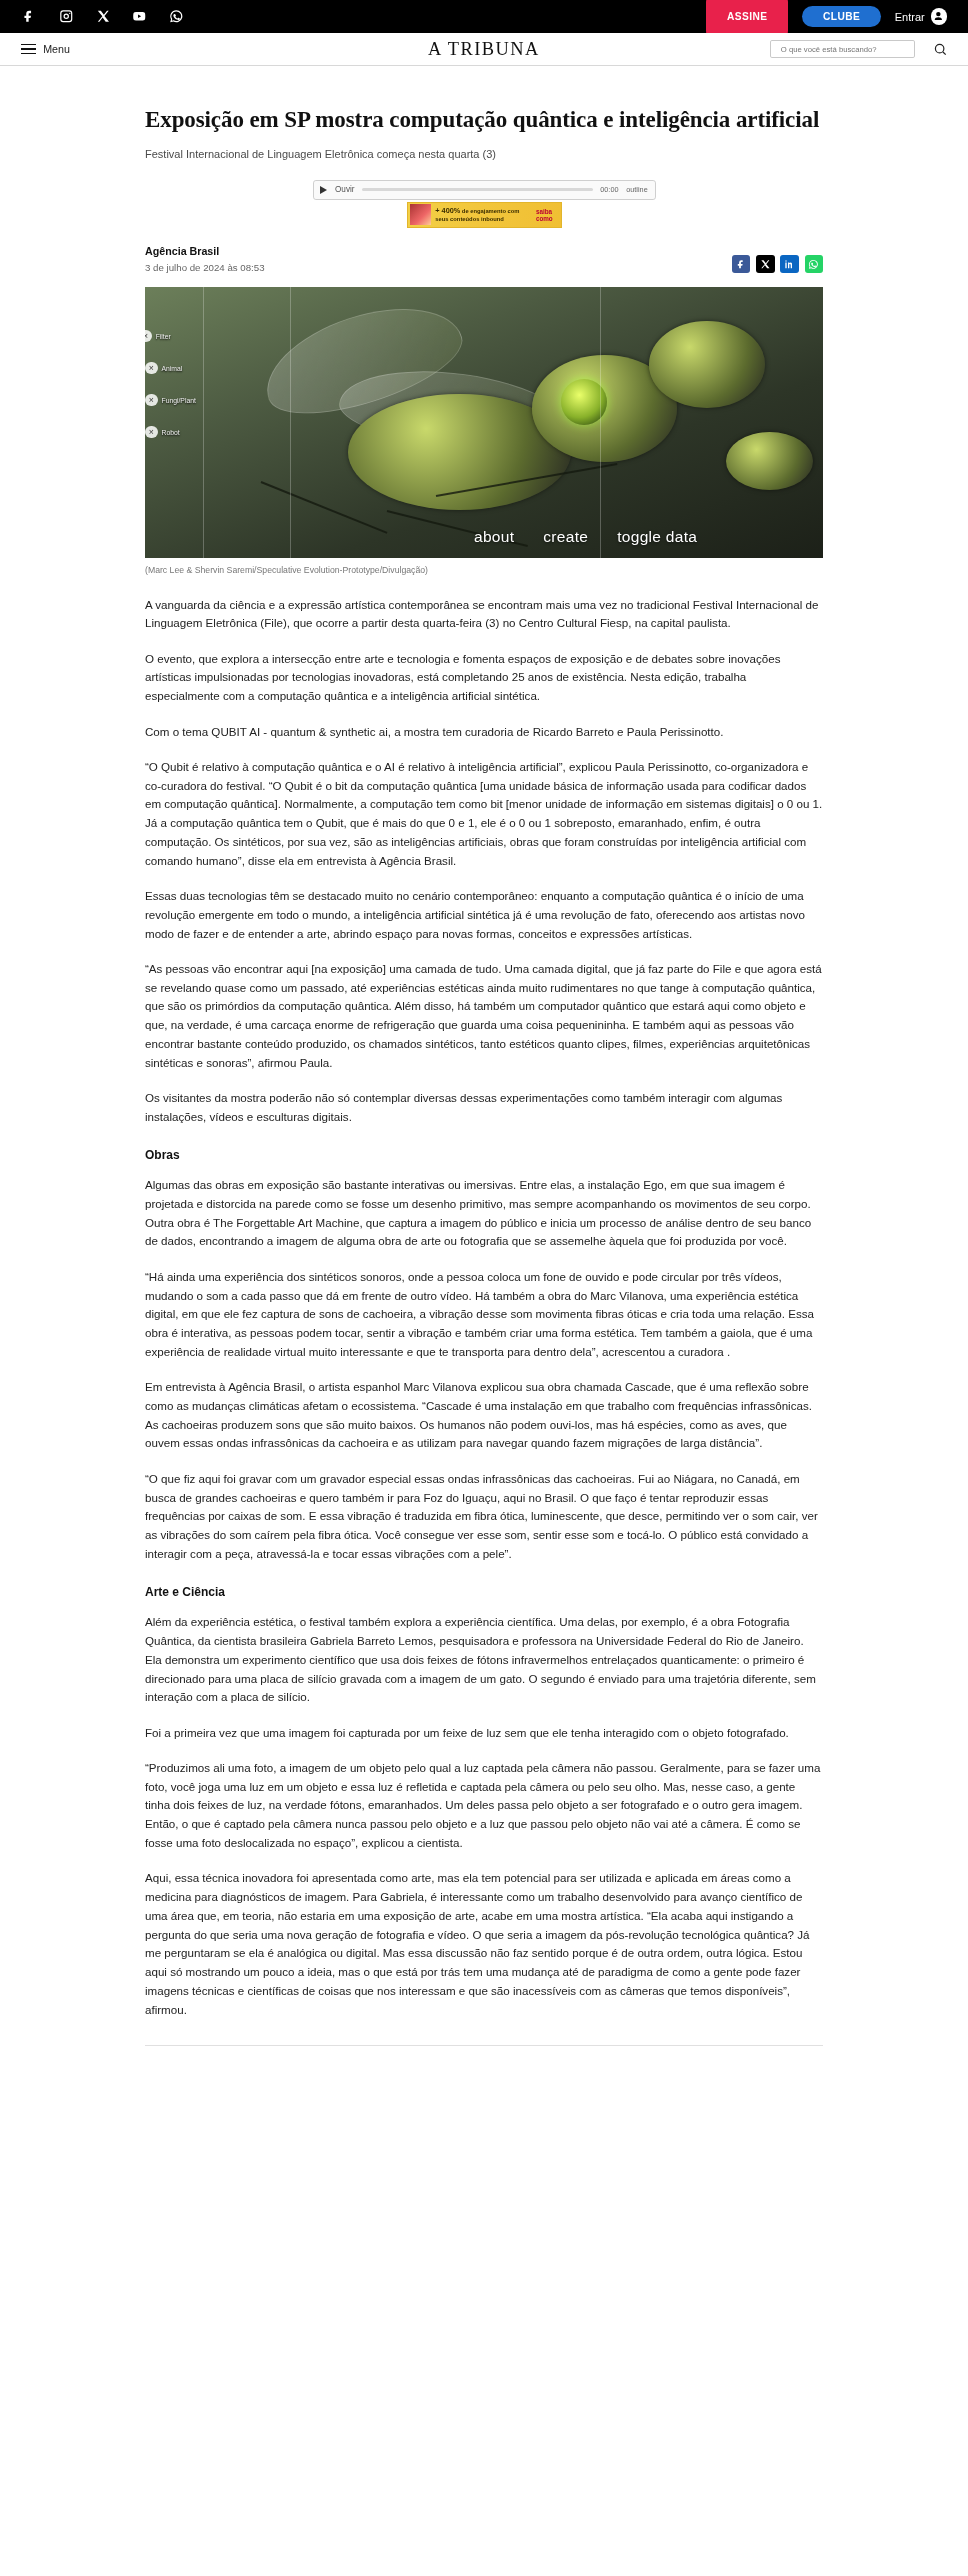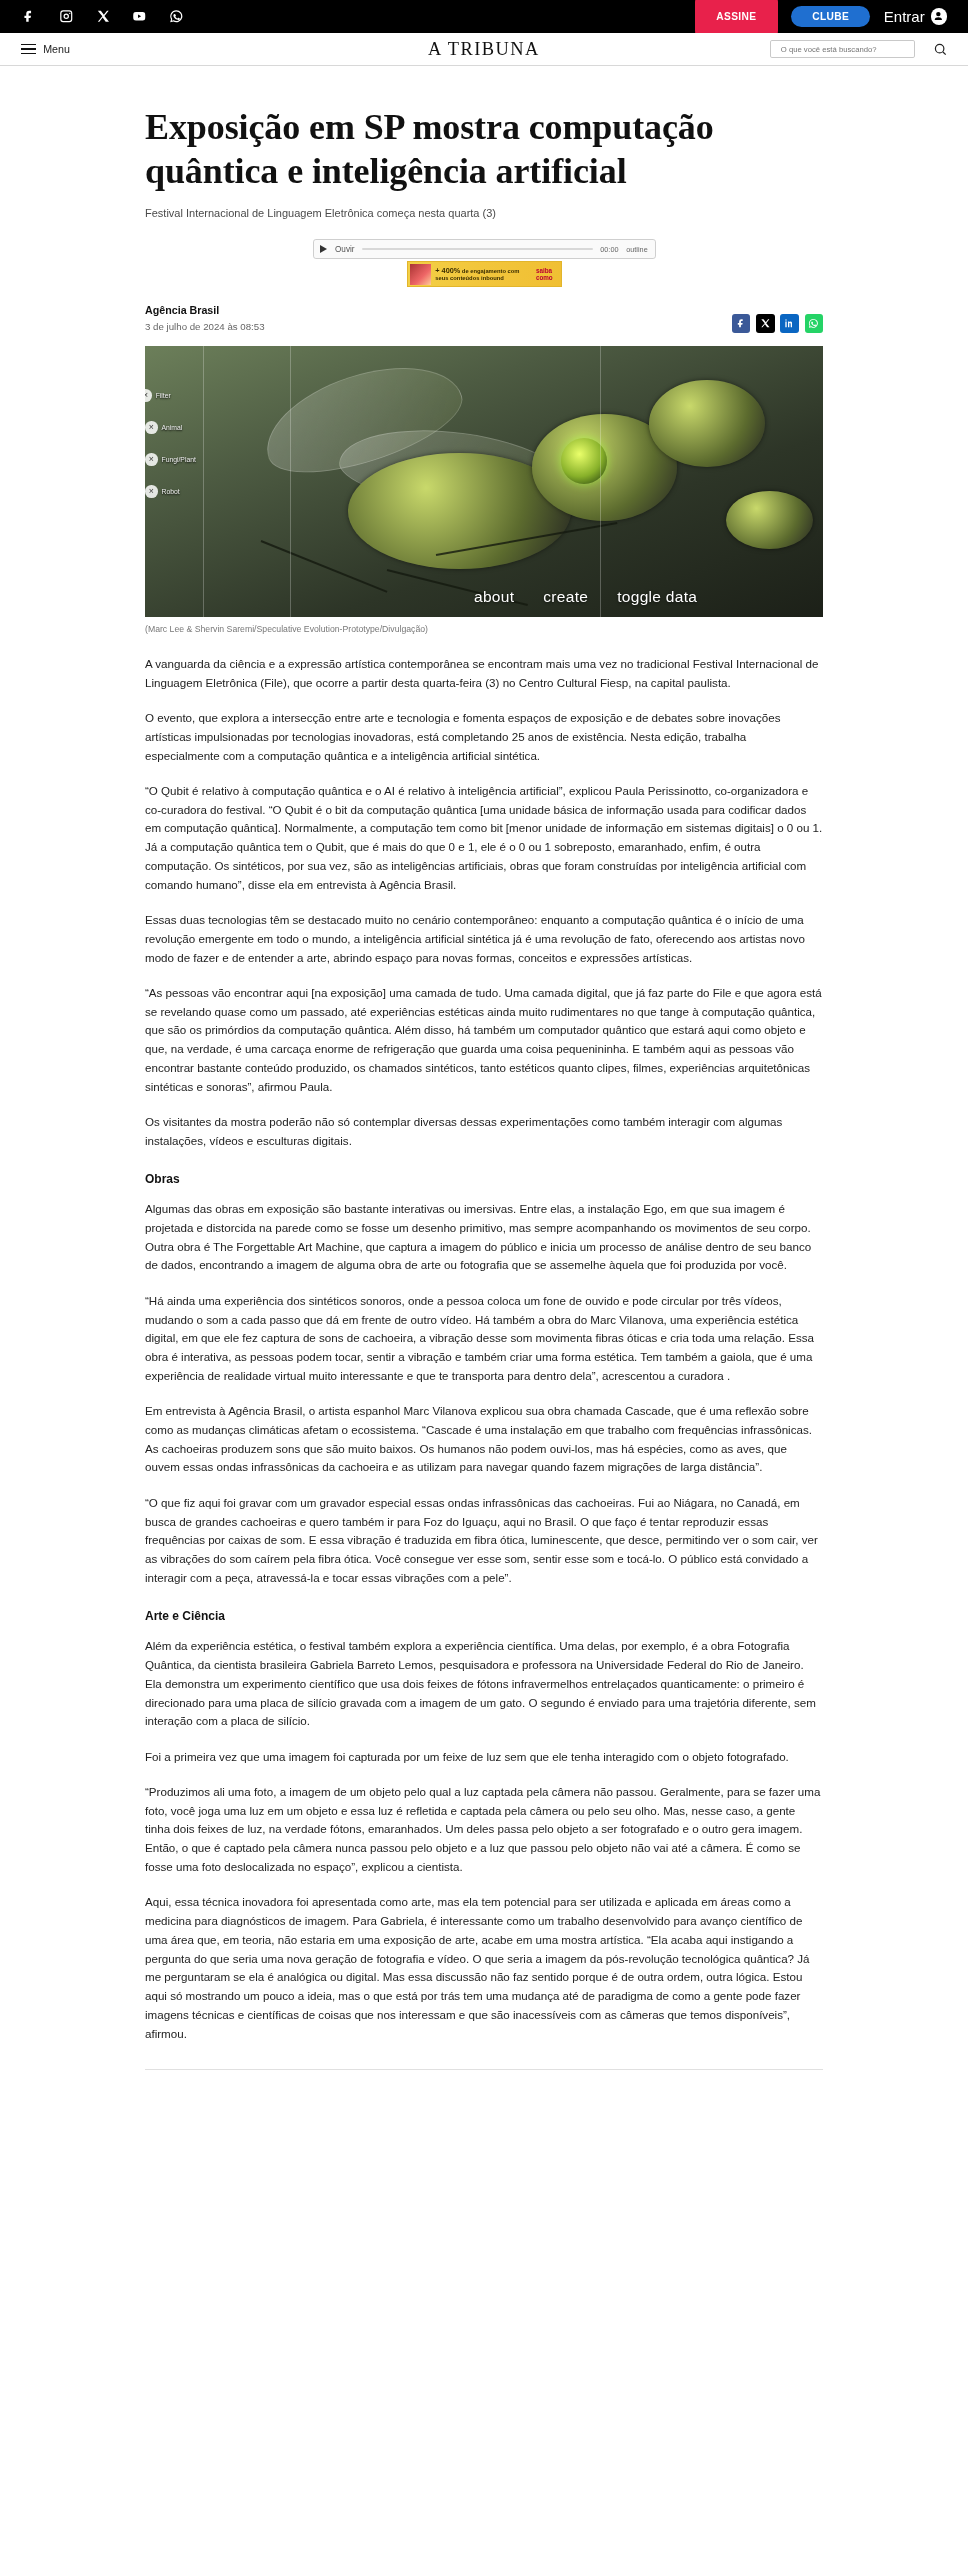--- a/index.html
+++ b/index.html
@@ -29,21 +29,21 @@
   .social-icons .si svg { width:14.5px; height:14.5px; fill:#ffffff; display:block; }
   .topbar-right { margin-left:auto; display:flex; align-items:center; gap:13.6px; }
   .btn-assine {
     background:#e8214b; color:#fff; font-size:10.2px; font-weight:bold;
     border-radius:12.6px; padding:21px 21px; letter-spacing:0.4px;
   }
   .btn-clube {
     background:#1f6fd0; color:#fff; font-size:10.2px; font-weight:bold;
     border-radius:12.6px; padding:4.8px 21px; letter-spacing:0.4px;
   }
-  .entrar { color:#fff; font-size:15px; display:flex; align-items:center; gap:5.8px; }
+  .entrar { color:#fff; font-size:11px; display:flex; align-items:center; gap:5.8px; }
   .entrar .avatar-circle {
     width:16.5px;height:16.5px;border-radius:50%;background:#fff;
     display:flex;align-items:center;justify-content:center;
   }
   .entrar .avatar-circle svg { width:10.7px;height:10.7px;fill:#000; display:block;}
 
   
   .masthead {
     height:33px;
     background:#ffffff;
@@ -68,21 +68,21 @@
   .search-input-wrap input {
     border:0; outline:0; width:100%; font-size:7.7px; color:#666;
     font-family:"Liberation Sans", sans-serif; background:transparent;
   }
   .search-icon-btn svg { width:14.5px; height:14.5px; stroke:#222; fill:none; stroke-width:2; display:block;}
 
   
   .article { width:678px; margin:0 auto; padding:23px 0 0 0; }
   h1.headline {
     font-family:"Liberation Serif", serif;
-    font-size:36px; line-height:1.21; font-weight:bold; color:#111;
+    font-size:23px; line-height:1.21; font-weight:bold; color:#111;
     margin:17.4px 0 0 0; letter-spacing:-0.1px;
   }
   .subhead {
     font-size:11px; color:#4a4a4a; margin:12.6px 0 0 0; line-height:1.4;
   }
 
   
   .audio-row { margin:17.4px 0 0 0; display:flex; justify-content:center;text-align:right;}
   .audio-player {
     width:343px; height:20.3px; border:1px solid #cfcfcf; border-radius:2.9px;
@@ -335,20 +335,21 @@
       <span>about</span>
       <span>create</span>
       <span>toggle data</span>
     </div>
   </div>
   <div class="caption">(Marc Lee &amp; Shervin Saremi/Speculative Evolution-Prototype/Divulgação)</div>
 
   <div class="body-copy">
     <p>A vanguarda da ciência e a expressão artística contemporânea se encontram mais uma vez no tradicional Festival Internacional de Linguagem Eletrônica (File), que ocorre a partir desta quarta-feira (3) no Centro Cultural Fiesp, na capital paulista.</p>
     <p>O evento, que explora a intersecção entre arte e tecnologia e fomenta espaços de exposição e de debates sobre inovações artísticas impulsionadas por tecnologias inovadoras, está completando 25 anos de existência. Nesta edição, trabalha especialmente com a computação quântica e a inteligência artificial sintética.</p>
+    <p>Com o tema QUBIT AI - quantum &amp; synthetic ai, a mostra tem curadoria de Ricardo Barreto e Paula Perissinotto.</p>
     <p>“O Qubit é relativo à computação quântica e o AI é relativo à inteligência artificial”, explicou Paula Perissinotto, co-organizadora e co-curadora do festival. “O Qubit é o bit da computação quântica [uma unidade básica de informação usada para codificar dados em computação quântica]. Normalmente, a computação tem como bit [menor unidade de informação em sistemas digitais] o 0 ou 1. Já a computação quântica tem o Qubit, que é mais do que 0 e 1, ele é o 0 ou 1 sobreposto, emaranhado, enfim, é outra computação. Os sintéticos, por sua vez, são as inteligências artificiais, obras que foram construídas por inteligência artificial com comando humano”, disse ela em entrevista à Agência Brasil.</p>
     <p>Essas duas tecnologias têm se destacado muito no cenário contemporâneo: enquanto a computação quântica é o início de uma revolução emergente em todo o mundo, a inteligência artificial sintética já é uma revolução de fato, oferecendo aos artistas novo modo de fazer e de entender a arte, abrindo espaço para novas formas, conceitos e expressões artísticas.</p>
     <p>“As pessoas vão encontrar aqui [na exposição] uma camada de tudo. Uma camada digital, que já faz parte do File e que agora está se revelando quase como um passado, até experiências estéticas ainda muito rudimentares no que tange à computação quântica, que são os primórdios da computação quântica. Além disso, há também um computador quântico que estará aqui como objeto e que, na verdade, é uma carcaça enorme de refrigeração que guarda uma coisa pequenininha. E também aqui as pessoas vão encontrar bastante conteúdo produzido, os chamados sintéticos, tanto estéticos quanto clipes, filmes, experiências arquitetônicas sintéticas e sonoras”, afirmou Paula.</p>
     <p>Os visitantes da mostra poderão não só contemplar diversas dessas experimentações como também interagir com algumas instalações, vídeos e esculturas digitais.</p>
 
     <h2>Obras</h2>
     <p>Algumas das obras em exposição são bastante interativas ou imersivas. Entre elas, a instalação Ego, em que sua imagem é projetada e distorcida na parede como se fosse um desenho primitivo, mas sempre acompanhando os movimentos de seu corpo. Outra obra é The Forgettable Art Machine, que captura a imagem do público e inicia um processo de análise dentro de seu banco de dados, encontrando a imagem de alguma obra de arte ou fotografia que se assemelhe àquela que foi produzida por você.</p>
     <p>“Há ainda uma experiência dos sintéticos sonoros, onde a pessoa coloca um fone de ouvido e pode circular por três vídeos, mudando o som a cada passo que dá em frente de outro vídeo. Há também a obra do Marc Vilanova, uma experiência estética digital, em que ele fez captura de sons de cachoeira, a vibração desse som movimenta fibras óticas e cria toda uma relação. Essa obra é interativa, as pessoas podem tocar, sentir a vibração e também criar uma forma estética. Tem também a gaiola, que é uma experiência de realidade virtual muito interessante e que te transporta para dentro dela”, acrescentou a curadora .</p>
     <p>Em entrevista à Agência Brasil, o artista espanhol Marc Vilanova explicou sua obra chamada Cascade, que é uma reflexão sobre como as mudanças climáticas afetam o ecossistema. “Cascade é uma instalação em que trabalho com frequências infrassônicas. As cachoeiras produzem sons que são muito baixos. Os humanos não podem ouvi-los, mas há espécies, como as aves, que ouvem essas ondas infrassônicas da cachoeira e as utilizam para navegar quando fazem migrações de larga distância”.</p>
     <p>“O que fiz aqui foi gravar com um gravador especial essas ondas infrassônicas das cachoeiras. Fui ao Niágara, no Canadá, em busca de grandes cachoeiras e quero também ir para Foz do Iguaçu, aqui no Brasil. O que faço é tentar reproduzir essas frequências por caixas de som. E essa vibração é traduzida em fibra ótica, luminescente, que desce, permitindo ver o som cair, ver as vibrações do som caírem pela fibra ótica. Você consegue ver esse som, sentir esse som e tocá-lo. O público está convidado a interagir com a peça, atravessá-la e tocar essas vibrações com a pele”.</p>

